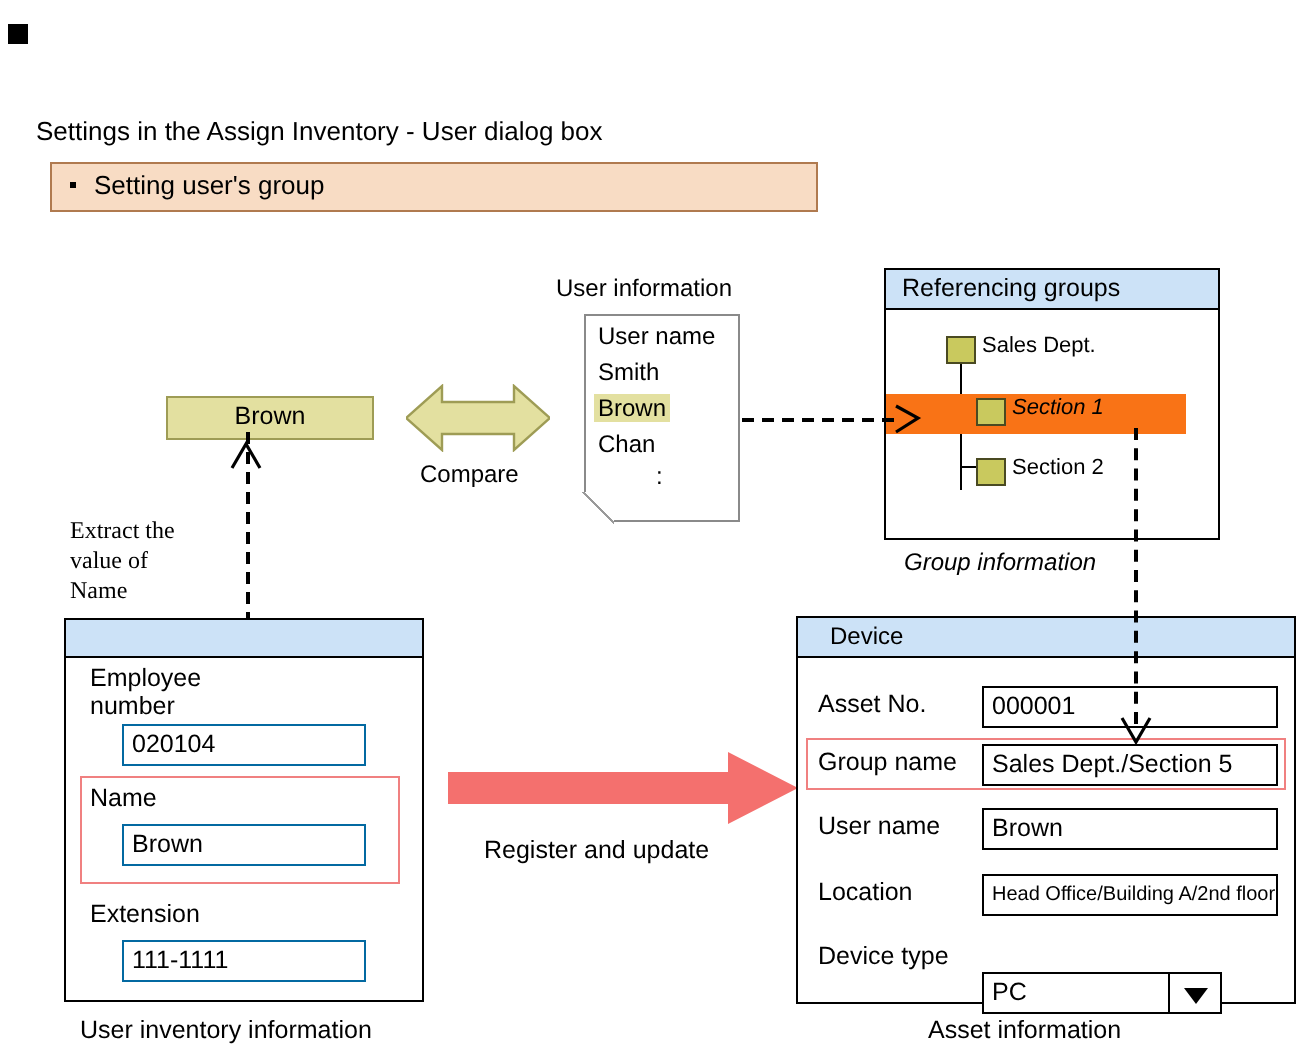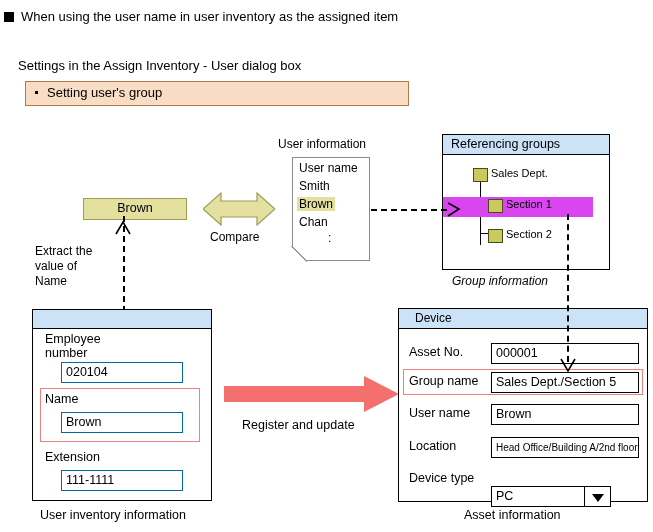--- a/index.html
+++ b/index.html
@@ -36,36 +36,36 @@
   #doc-l4{top:74px;left:36px;letter-spacing:0;}
 
   
   #refgroups-panel{left:442px;top:134px;width:168px;height:136px;
                    border:1px solid #000;background:#fff;box-sizing:border-box;}
   #refgroups-title{position:absolute;left:0;top:0;width:100%;height:20px;
                    background:#CCE2F7;border-bottom:1px solid #000;box-sizing:border-box;}
   #refgroups-title span{position:absolute;left:8px;top:2px;font-size:12.5px;white-space:nowrap;}
   .tree-row{position:absolute;height:20px;}
   #tree-row-0{left:30px;top:31px;}
-  #tree-row-1{left:0px;top:62px;width:150px;background:#d946ef;}
+  #tree-row-1{left:0px;top:62px;width:150px;background:#f97316;font-style:italic;}
   #tree-row-2{left:0px;top:92px;}
   .folder{position:absolute;width:15px;height:14px;background:#C9C95E;
           border:1px solid #4A4A22;box-sizing:border-box;}
   .tree-label{position:absolute;font-size:11px;white-space:nowrap;top:1px;}
   #tree-vline{position:absolute;left:37px;top:45px;width:1px;height:65px;background:#000;}
   #tree-tick-1{position:absolute;left:37px;top:68px;width:8px;height:1px;background:#000;}
   #tree-tick-2{position:absolute;left:37px;top:98px;width:8px;height:1px;background:#000;}
   #groupinfo-caption{left:452px;top:274px;font-size:12px;white-space:nowrap;font-style:italic;}
 
   
   #brown-box{left:83px;top:198px;width:104px;height:22px;background:#E3E0A0;
              border:1px solid #9E9C55;box-sizing:border-box;}
   #brown-box span{position:absolute;left:0;right:0;top:2px;text-align:center;font-size:12.5px;}
 
-  #extract-text{left:35px;top:244px;font-size:12px;line-height:15px;white-space:nowrap;}
+  #extract-text{left:35px;top:258px;font-size:12px;line-height:15px;white-space:nowrap;font-family:Liberation Serif, serif;}
 
   
   #compare-arrow{left:203px;top:192px;width:72px;height:34px;}
   #compare-label{left:210px;top:230px;font-size:12px;white-space:nowrap;}
 
   
   #inv-panel{left:32px;top:309px;width:180px;height:192px;border:1px solid #000;
              background:#fff;box-sizing:border-box;}
   #inv-title{position:absolute;left:0;top:0;width:100%;height:19px;background:#CCE2F7;
              border-bottom:1px solid #000;box-sizing:border-box;}
@@ -117,21 +117,21 @@
   .dash-v{position:absolute;width:0;border-left:2px dashed #000;}
   #dash-user-to-group{left:371px;top:209px;width:76px;}
   #dash-inv-to-brown{left:123px;top:216px;height:96px;}
   #dash-group-down{left:567px;top:214px;height:148px;}
   svg.arrowhead{position:absolute;overflow:visible;}
 </style>
 </head>
 <body>
 
 <div class="abs" id="heading">
-  <span id="heading-bullet"></span><span id="heading-text">When using the user name in user inventory as the assigned item</span>
+  <span id="heading-bullet"></span>
 </div>
 
 <div class="abs" id="settings-caption">Settings in the Assign Inventory - User dialog box</div>
 
 <div class="abs" id="setting-box">
   <div id="setting-box-inner">
     <span id="setting-bullet"></span><span>Setting user's group</span>
   </div>
 </div>
 

